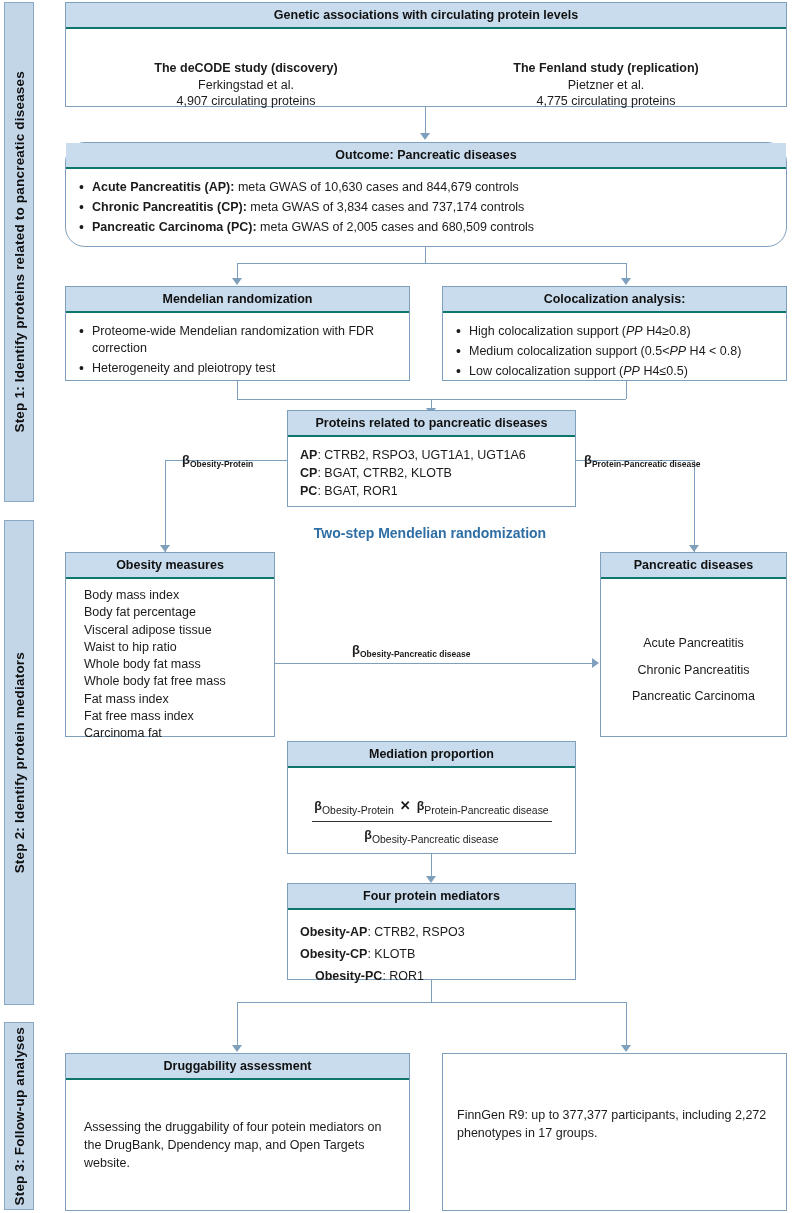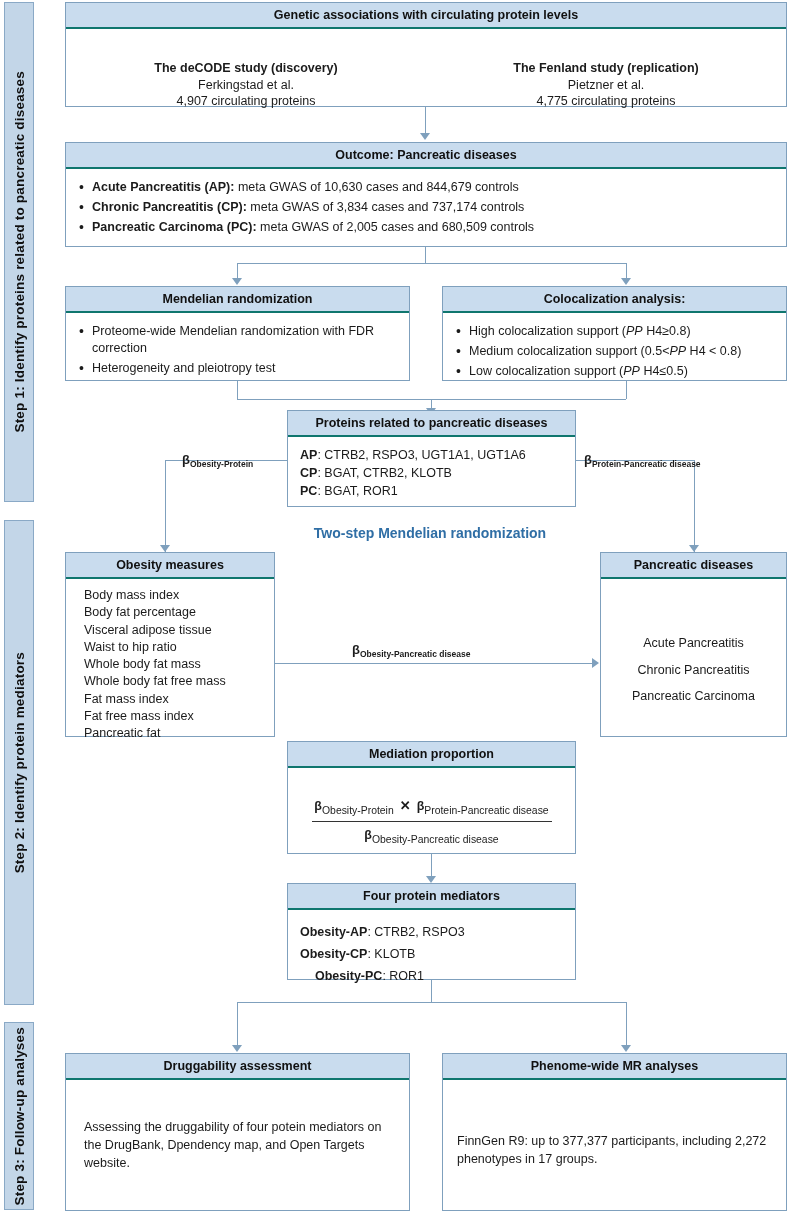--- a/index.html
+++ b/index.html
@@ -150,21 +150,21 @@
         <div class="t">The Fenland study (replication)</div>
         <div class="l">Pietzner et al.</div>
         <div>4,775 circulating proteins</div>
       </div>
     </div>
   </div>
 
   <div class="ln vl" style="left:425px;top:107px;height:28px;"></div>
   <div class="arrow" style="left:420px;top:133px;"></div>
 
-  <div class="box" style="left:65px;top:142px;width:722px;height:105px;">
+  <div class="box" style="left:65px;top:142px;width:722px;height:105px;border-radius:20px;">
     <div class="hdr">Outcome: Pancreatic diseases</div>
     <div class="body">
       <ul class="bul">
         <li><span class="b">Acute Pancreatitis (AP):</span><span> meta GWAS of 10,630 cases and 844,679 controls</span></li>
         <li><span class="b">Chronic Pancreatitis (CP):</span><span> meta GWAS of 3,834 cases and 737,174 controls</span></li>
         <li><span class="b">Pancreatic Carcinoma (PC):</span><span> meta GWAS of 2,005 cases and 680,509 controls</span></li>
       </ul>
     </div>
   </div>
 
@@ -231,21 +231,21 @@
     <div class="hdr">Obesity measures</div>
     <div class="body obes-list" style="padding:8px 0 0 18px;">
       <div>Body mass index</div>
       <div>Body fat percentage</div>
       <div>Visceral adipose tissue</div>
       <div>Waist to hip ratio</div>
       <div>Whole body fat mass</div>
       <div>Whole body fat free mass</div>
       <div>Fat mass index</div>
       <div>Fat free mass index</div>
-      <div>Pancreatic fat</div>
+      <div>Carcinoma fat</div>
     </div>
   </div>
 
   <div class="box" style="left:600px;top:552px;width:187px;height:185px;">
     <div class="hdr">Pancreatic diseases</div>
     <div class="body pdis" style="padding-top:44px;">
       <div>Acute Pancreatitis</div>
       <div>Chronic Pancreatitis</div>
       <div>Pancreatic Carcinoma</div>
     </div>
@@ -289,19 +289,18 @@
   <div class="arrow" style="left:621px;top:1045px;"></div>
 
   <div class="box" style="left:65px;top:1053px;width:345px;height:158px;">
     <div class="hdr">Druggability assessment</div>
     <div class="body" style="padding:38px 18px 0 18px;line-height:1.45;">
       <span>Assessing the druggability of four potein mediators on the DrugBank, Dpendency map, and Open Targets website.</span>
     </div>
   </div>
 
   <div class="box" style="left:442px;top:1053px;width:345px;height:158px;">
-    <div class="hdr">Phenome-wide MR analyses</div>
     <div class="body" style="padding:52px 14px 0 14px;line-height:1.45;">
       <span>FinnGen R9: up to 377,377 participants, including 2,272 phenotypes in 17 groups.</span>
     </div>
   </div>
 
 </div>
 
 </body></html>

